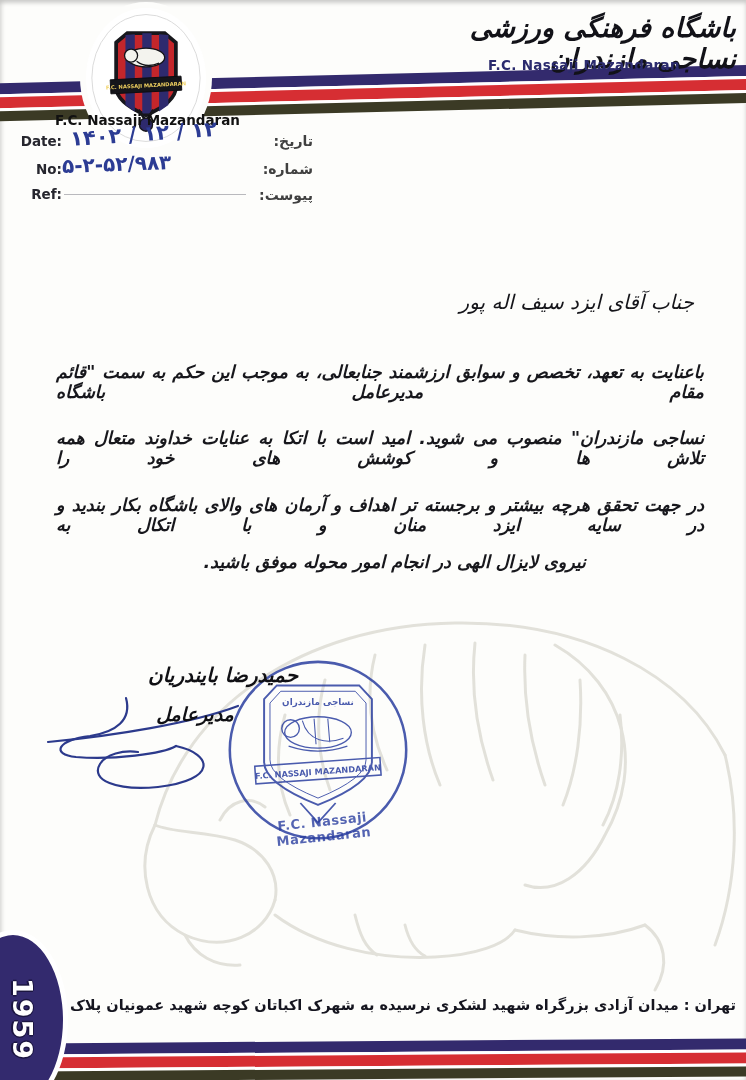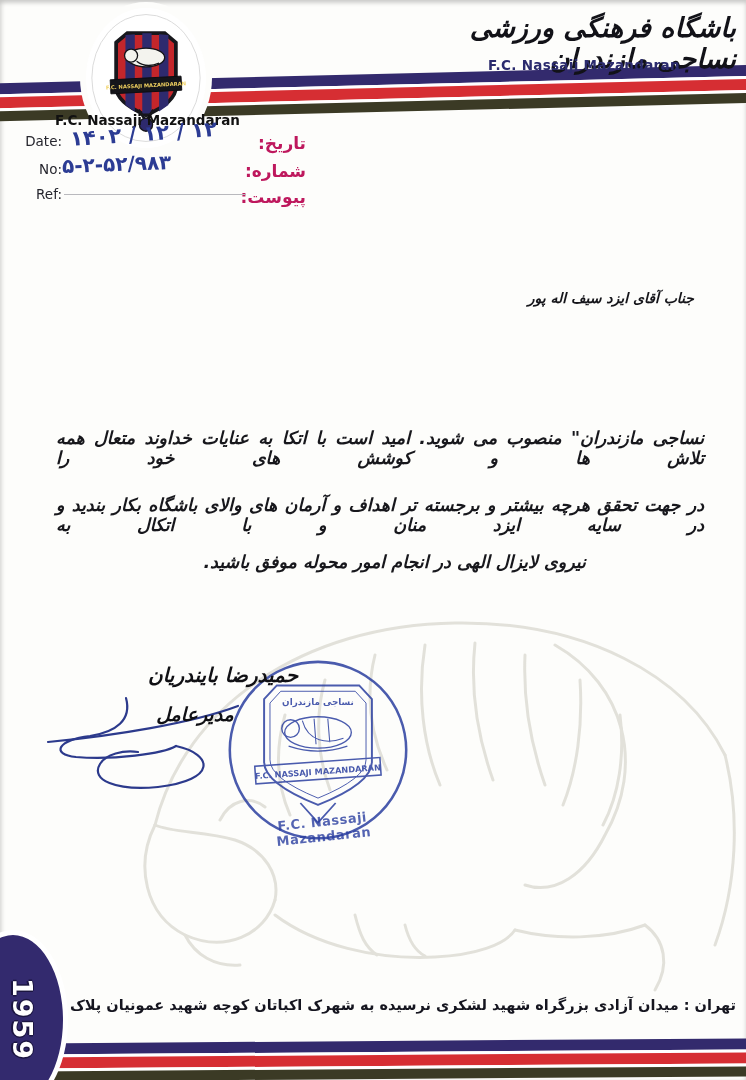--- a/index.html
+++ b/index.html
@@ -33,27 +33,27 @@
   .en-title{
     position:absolute;right:48px;top:57px;width:228px;text-align:center;
     font-size:13.5px;font-weight:bold;color:#2b2b6e;letter-spacing:.3px;z-index:2;
   }
   .logo-caption{
     position:absolute;left:55px;top:112px;width:185px;text-align:center;
     font-size:13.5px;font-weight:bold;color:#111;z-index:4;
   }
   
   .meta{position:absolute;left:0;top:0;z-index:4;}
-  .meta .en{position:absolute;text-align:right;width:44px;left:18px;font-size:13.5px;color:#26262e;font-weight:normal;}
-  .meta .fa{position:absolute;left:242px;width:64px;direction:rtl;font-size:17px;font-weight:bold;color:#be185d;}
+  .meta .en{position:absolute;text-align:right;width:44px;left:18px;font-size:13.5px;color:#26262e;font-weight:bold;}
+  .meta .fa{position:absolute;left:249px;width:64px;direction:rtl;font-size:14px;font-weight:bold;color:#404040;}
   .hand{position:absolute;color:#2c3c94;font-weight:bold;letter-spacing:2px;white-space:nowrap;direction:ltr;}
   .ref-line{position:absolute;left:64px;top:194px;width:182px;border-top:1.5px solid #b9b9bd;}
   .salutation{
     position:absolute;right:52px;top:290px;direction:rtl;
-    font-size:14px;font-weight:bold;font-style:italic;color:#15151a;z-index:4;
+    font-size:20px;font-weight:normal;font-style:italic;color:#15151a;z-index:4;
   }
   .body-line{
     position:absolute;right:42px;width:648px;direction:rtl;
     text-align:justify;text-align-last:justify;
     font-size:17.5px;font-weight:bold;font-style:italic;color:#17171c;z-index:4;
   }
   .body-line.last{text-align:center;text-align-last:right;padding-right:118px;width:530px;}
   
   .sig-name{position:absolute;left:118px;top:663px;width:180px;text-align:right;direction:rtl;
     font-size:20px;font-weight:bold;font-style:italic;color:#101014;z-index:6;}
@@ -136,20 +136,21 @@
     <div class="en" style="top:161px;">No:</div>
     <div class="fa" style="top:161px;">شماره:</div>
     <div class="hand" style="left:62px;top:152px;font-size:20px;transform:rotate(-2deg);">۵-۲-۵۲/۹۸۳</div>
 
     <div class="en" style="top:186px;">Ref:</div>
     <div class="fa" style="top:187px;">پیوست:</div>
     <div class="ref-line"></div>
   </div>
 
   <div class="salutation">جناب آقای ایزد سیف اله پور</div>
+  <div class="body-line" style="top:362px;">باعنایت به تعهد، تخصص و سوابق ارزشمند جنابعالی، به موجب این حکم به سمت "قائم مقام مدیرعامل باشگاه</div>
   <div class="body-line" style="top:428px;">نساجی مازندران" منصوب می شوید. امید است با اتکا به عنایات خداوند متعال همه تلاش ها و کوشش های خود را</div>
   <div class="body-line" style="top:495px;">در جهت تحقق هرچه بیشتر و برجسته تر اهداف و آرمان های والای باشگاه بکار بندید و در سایه ایزد منان و با اتکال به</div>
   <div class="body-line last" style="top:552px;">نیروی لایزال الهی در انجام امور محوله موفق باشید.</div>
 
   <svg class="watermark" width="620" height="430" viewBox="0 0 620 430">
     <g stroke="#deddd5" stroke-width="3" fill="none" stroke-linecap="round">
       <path d="M30,240 C60,120 180,40 330,38 C460,36 560,90 600,170"></path>
       <path d="M600,170 C615,230 612,300 590,360"></path>
       <path d="M430,60 C500,100 520,180 480,250 C460,290 430,310 400,300"></path>
       <path d="M30,240 C10,280 20,330 60,350 C100,368 140,350 150,315"></path>

